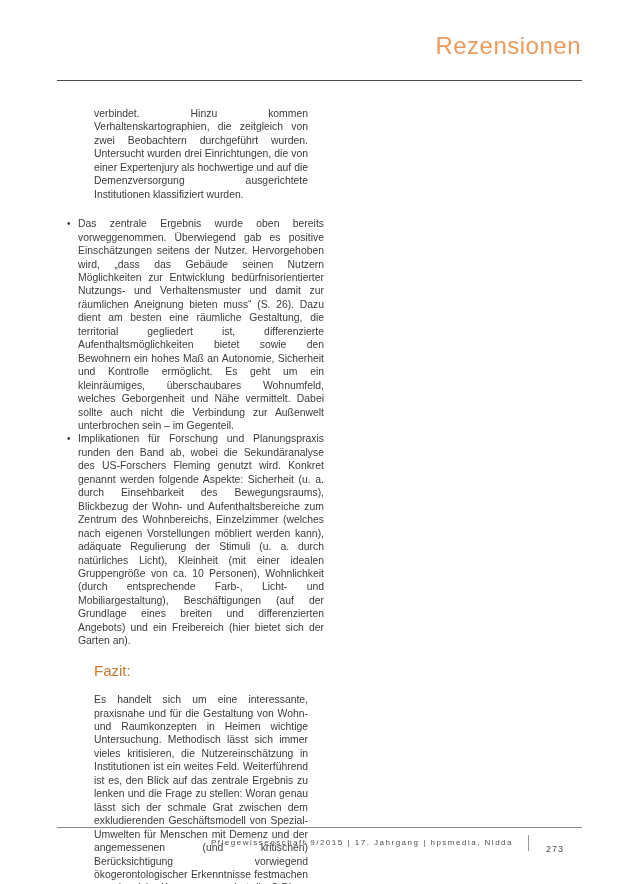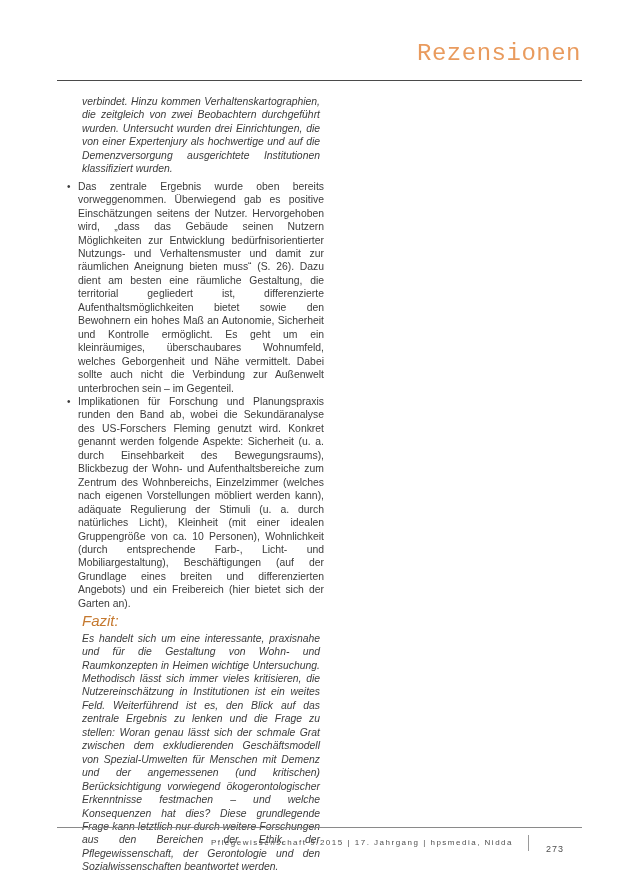--- a/index.html
+++ b/index.html
@@ -7,42 +7,41 @@
     position: relative;
     width: 637px; height: 884px;
     margin: 0 auto;
     background: #ffffff;
     font-family: "Liberation Sans", sans-serif;
     color: #3b3b3b;
     overflow: hidden;
   }
   .header-title {
     position: absolute;
-    top: 40px; right: 56px;
+    top: 32px; right: 56px;
     font-size: 24px;
     font-weight: 400;
     color: #e99b5e;
     letter-spacing: 0.5px;
-    font-family: Liberation Mono, monospace;
   }
   .header-rule {
     position: absolute;
     top: 80px; left: 57px; right: 55px;
     border-top: 1.6px solid #4a4a4a;
   }
   .main-col {
     position: absolute;
     left: 78px; top: 91px;
     width: 246px;
     font-size: 10.4px;
     line-height: 13.45px;
     text-align: justify;
     hyphens: auto;
   }
-  .main-col p { margin: 4px; font-style: italic; }
+  .main-col p { margin: 16px; }
   .bullet-list { margin: 0; padding: 0; list-style: none; }
   .bullet-item { position: relative; margin: 0; }
   .bullet-marker {
     position: absolute;
     left: -11px; top: 0;
     font-size: 10px;
   }
   .fazit-heading {
     margin-top: 13px;
     color: #c5792f;

